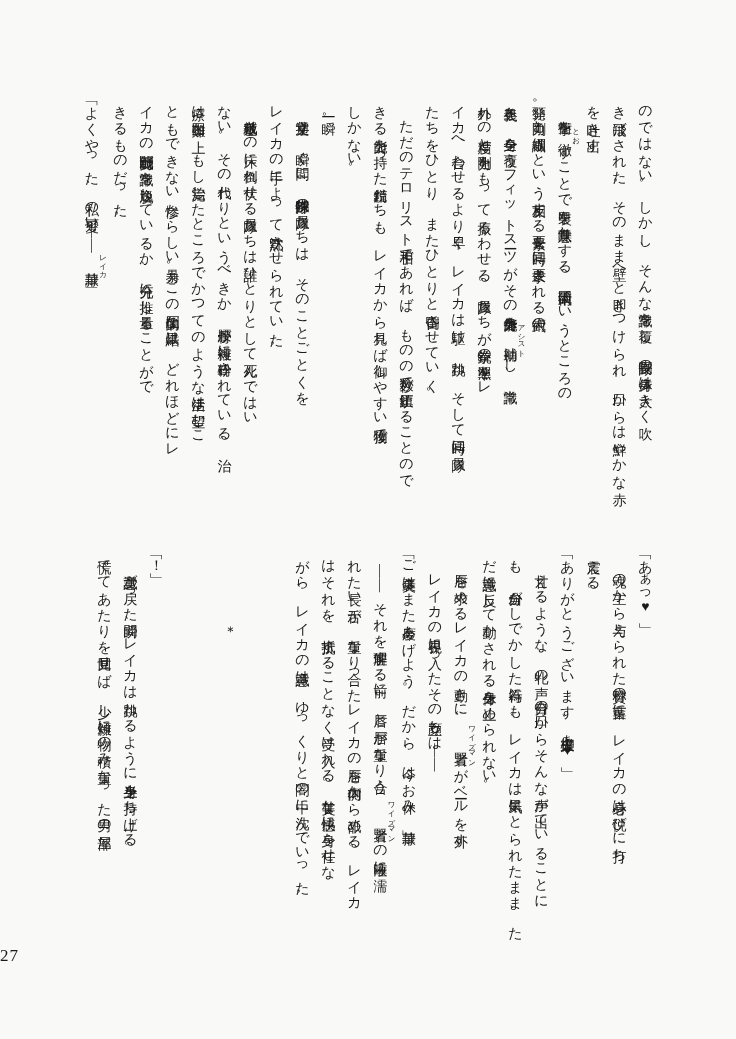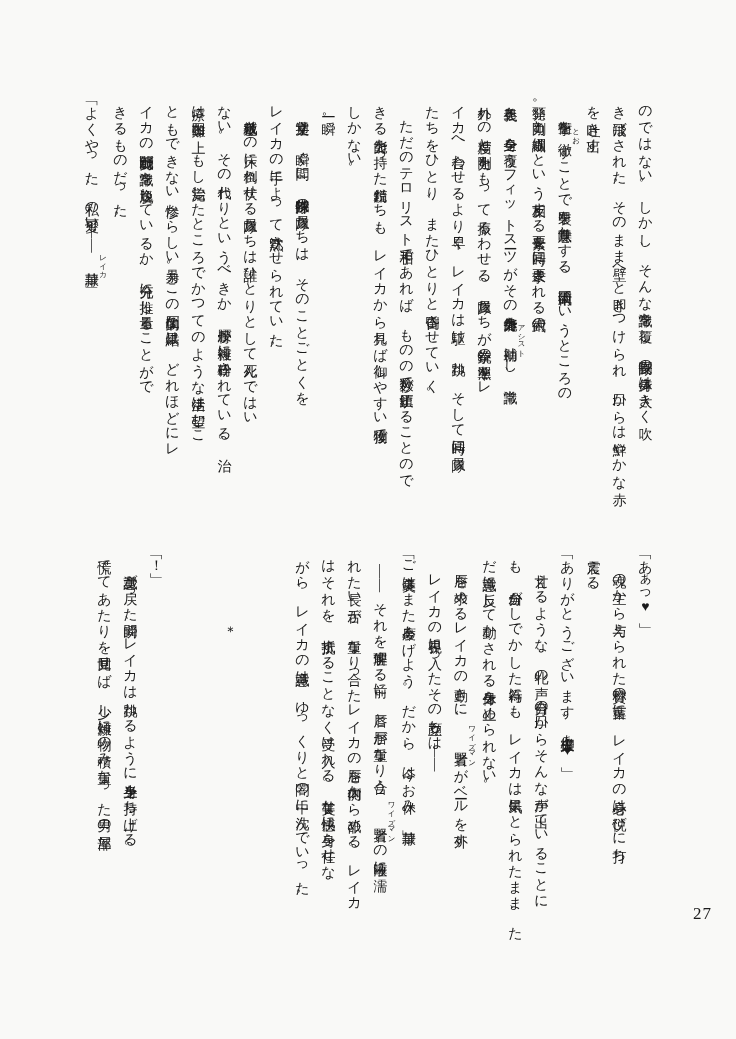--- a/index.html
+++ b/index.html
@@ -37,24 +37,24 @@
     text-indent: 66px;
   }
   ruby { ruby-align: center; }
   rt {
     font-size: 7.5px;
     letter-spacing: 0;
     font-family: "Liberation Serif", "DejaVu Serif", serif;
   }
   .page-number {
     position: absolute;
-    top: 904px;
+    top: 946px;
     left: 0;
     width: 712px;
-    text-align: right;
+    text-align: left;
     font-size: 17px;
     letter-spacing: 1px;
     writing-mode: horizontal-tb;
   }
 </style>
 </head>
 <body style="background: rgb(249, 249, 247);">
 
 <div class="page" style="--bg: #f9f9f7; --fg: #1b1b1b;">
   <div class="vblock block-top">

